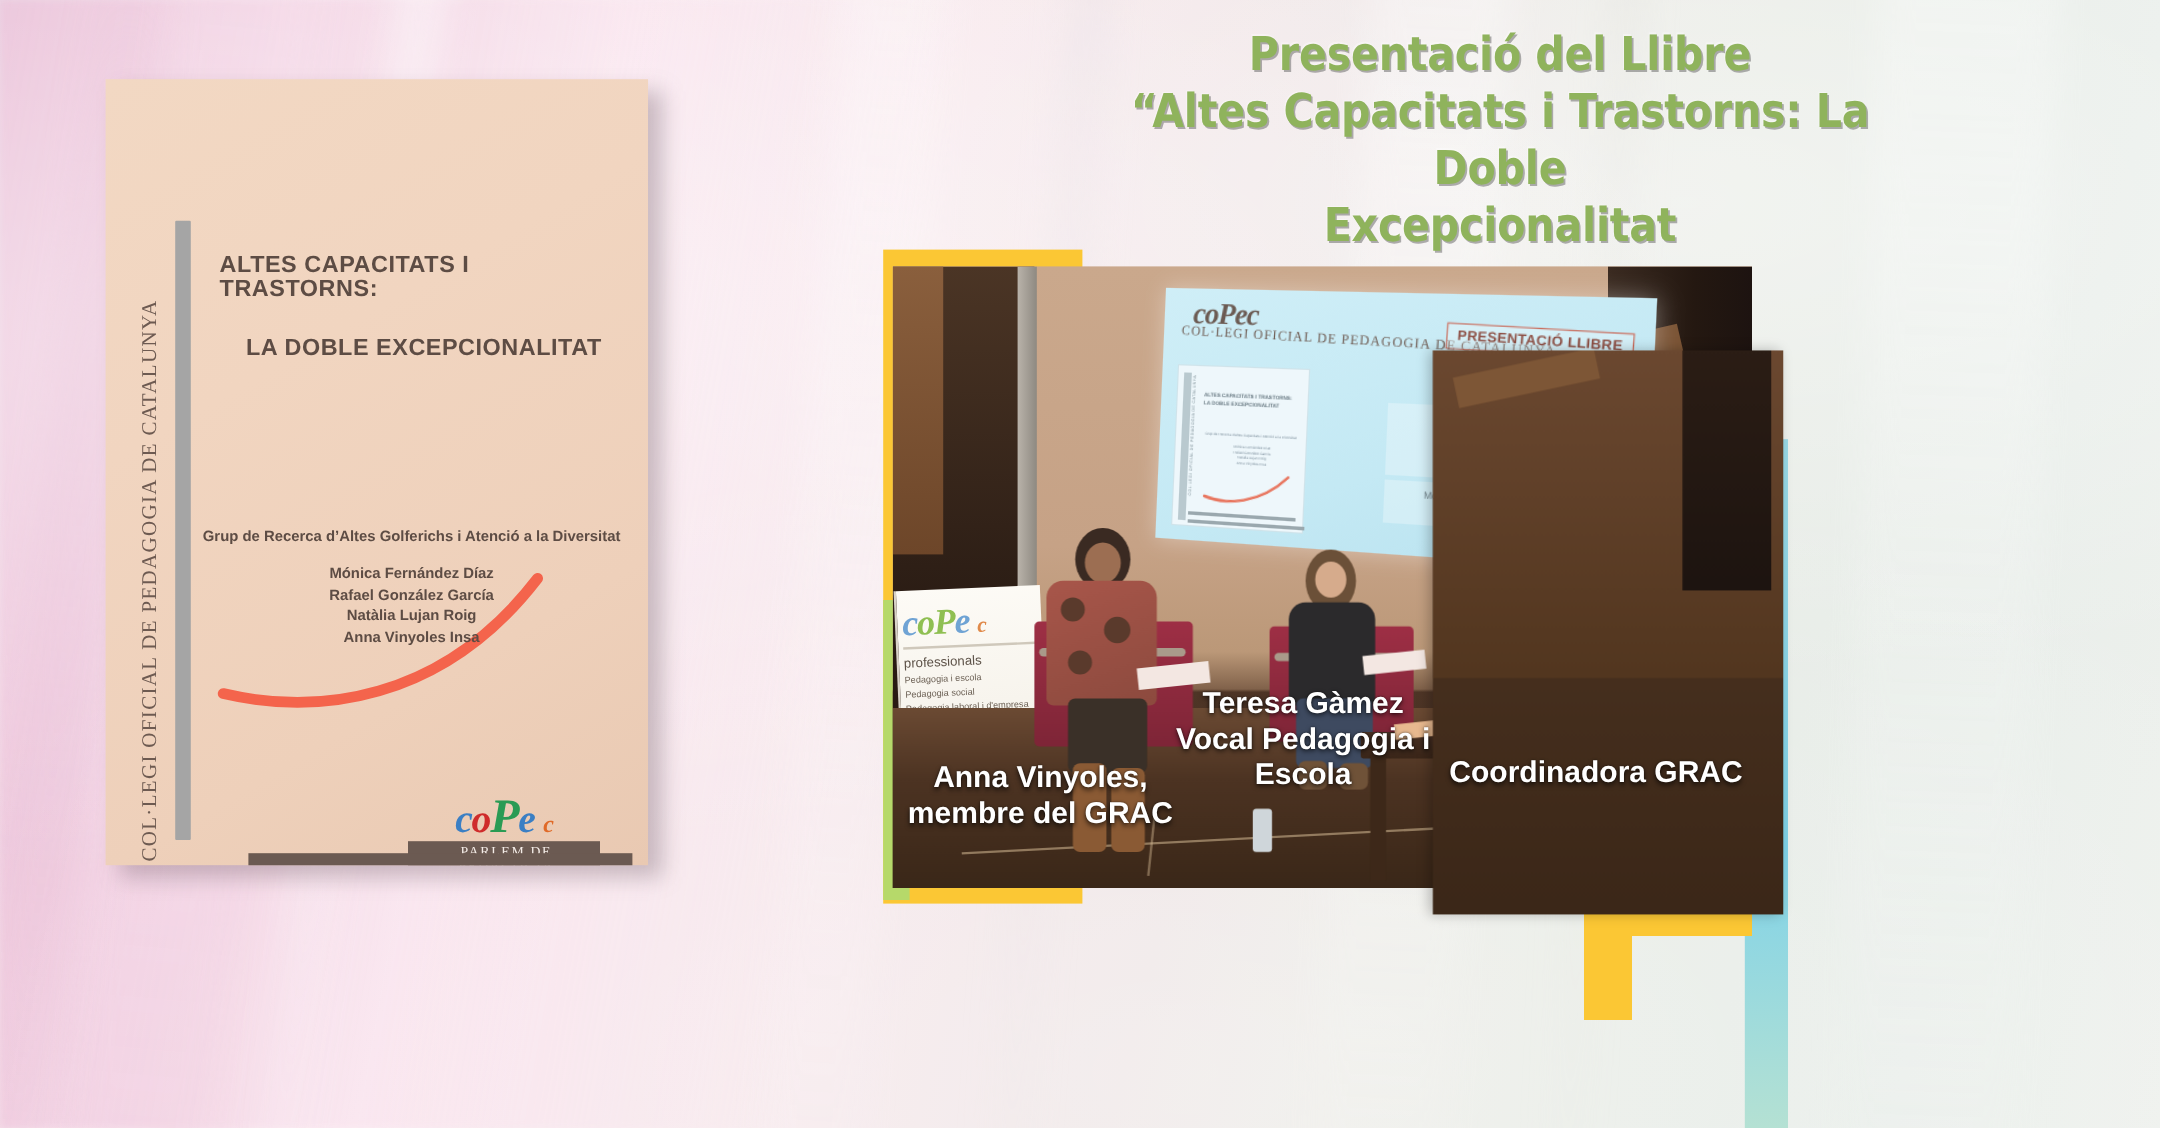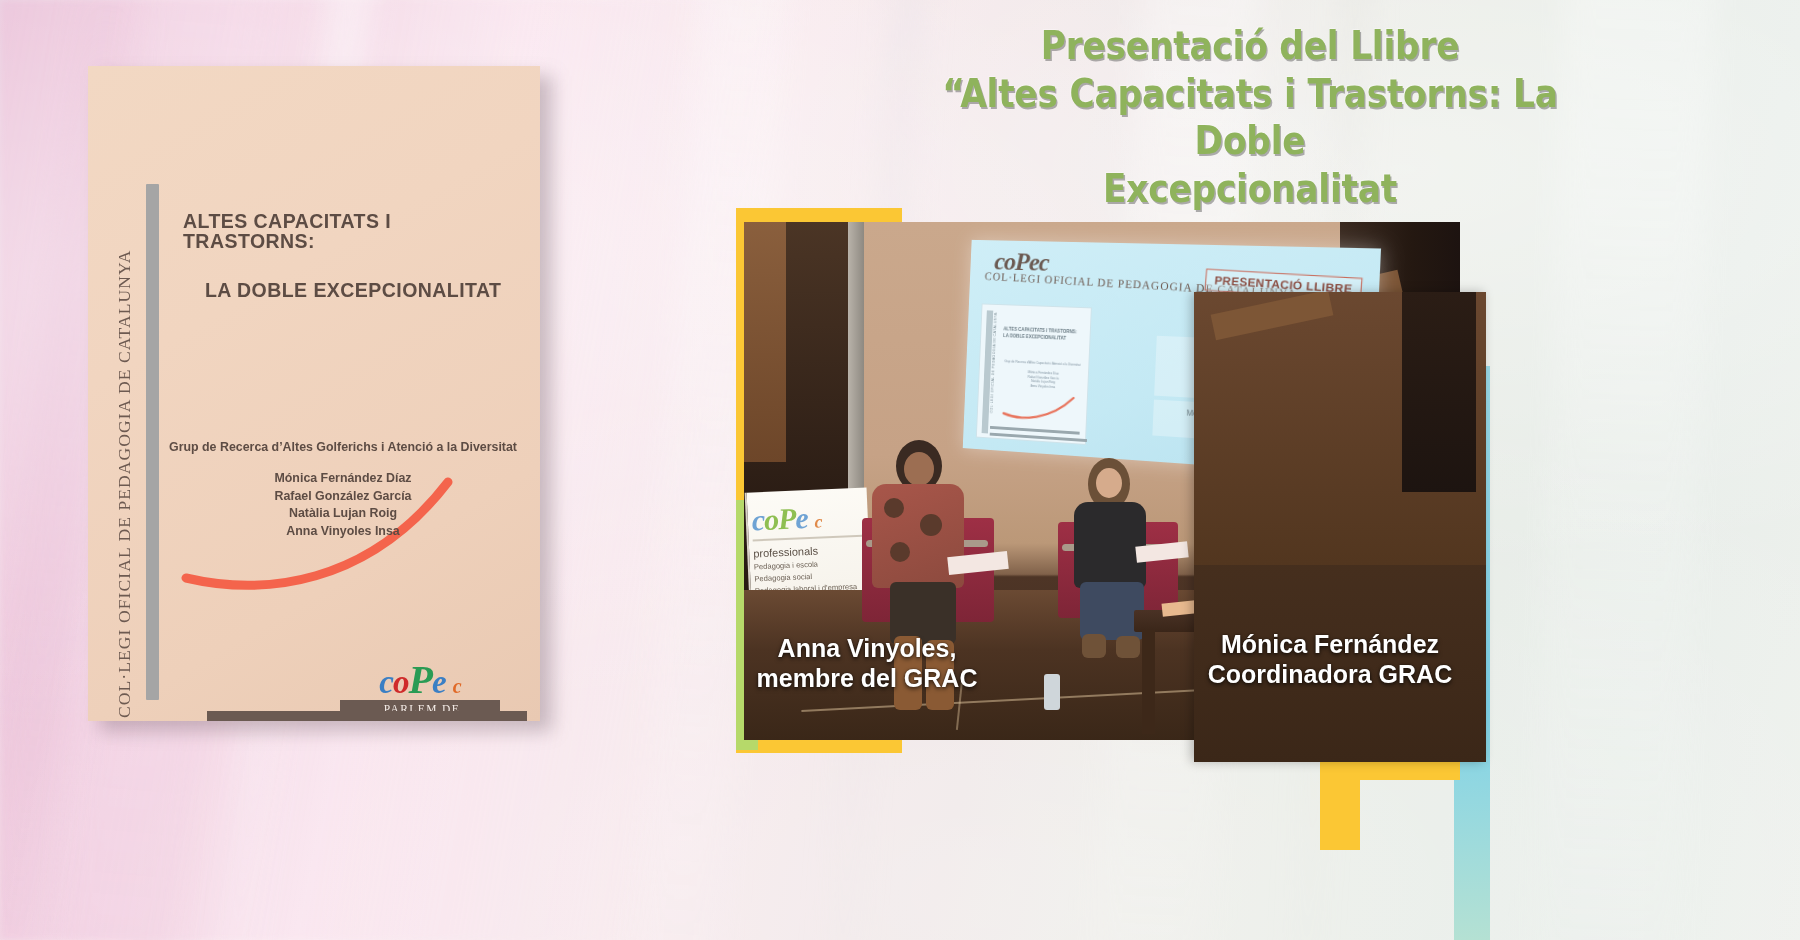--- a/index.html
+++ b/index.html
@@ -423,23 +423,26 @@
     <div class="paper" style="left:492px; top:380px; width:60px; height:11px; background:#e8b98f;"></div>
     <div class="paper" style="left:300px; top:452px; width:16px; height:36px; background:#cfd6da; transform:rotate(0deg); border-radius:3px;"></div>
   </div>
 
   <div id="photo-right" class="photo">
     <div style="position:absolute;left:0;top:0;width:100%;height:58%;background:linear-gradient(180deg,#6b4830,#52361f);"></div>
     <div style="position:absolute;left:18px;top:10px;width:120px;height:26px;background:#7d5636;transform:rotate(-12deg);"></div>
     <div style="position:absolute;right:10px;top:0;width:74px;height:200px;background:linear-gradient(180deg,#2b1d15,#1d1410);"></div>
   </div>
 
+  <div class="cap" id="cap-teresa">
+    <div>Teresa Gàmez</div>
+    <div>Vocal Pedagogia i Escola</div>
+  </div>
 
   <div class="cap" id="cap-anna">
     <div>Anna Vinyoles,</div>
     <div>membre del GRAC</div>
   </div>
 
   <div class="cap" id="cap-monica">
-    <div>Mónica Fernández</div>
     <div>Coordinadora GRAC</div>
   </div>
 </div>
 
 </body></html>

